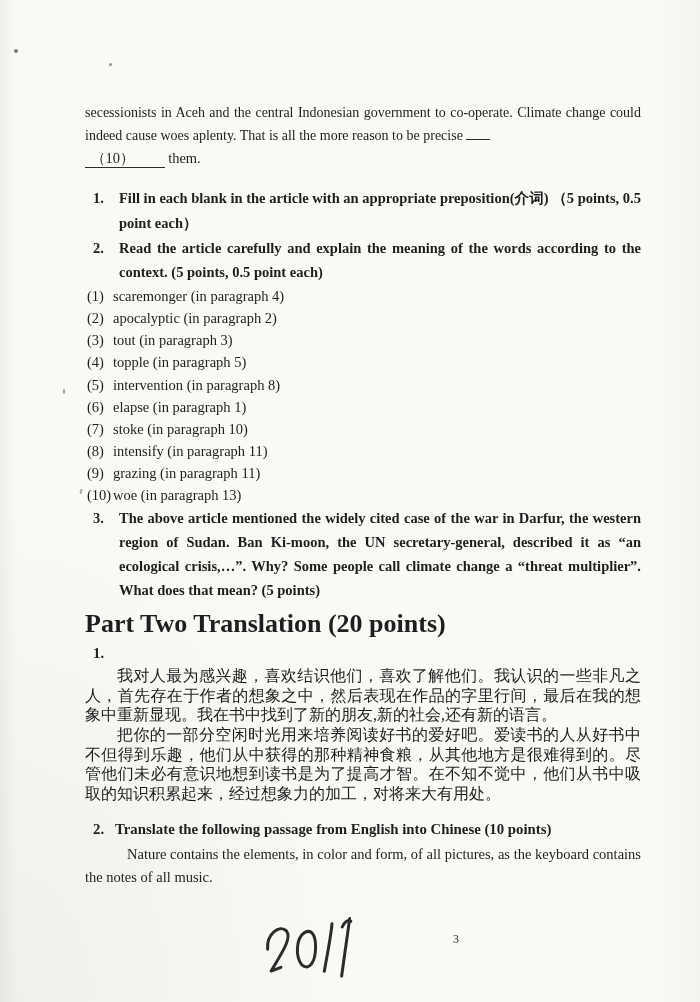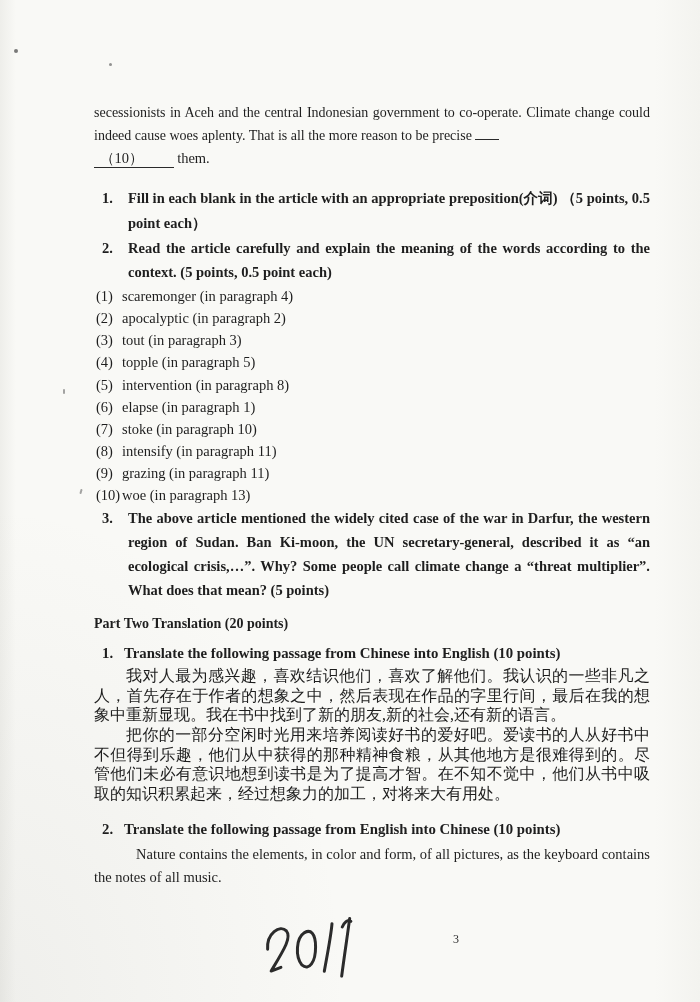--- a/index.html
+++ b/index.html
@@ -7,38 +7,38 @@
     position:relative;
     width:700px;height:1002px;
     margin:0 auto;
     background:
       radial-gradient(ellipse at 0% 100%, rgba(150,150,145,0.10), rgba(0,0,0,0) 35%),
       linear-gradient(90deg,#eeeeea 0px,#f9f9f6 16px,#f9f9f6 655px,#f3f3ef 700px);
     font-family:"Liberation Serif","DejaVu Serif",serif;
     color:#1e1e1e;
     overflow:hidden;
   }
-  .content{position:absolute;left:94px;top:101px;width:556px;}
+  .content{position:absolute;left:85px;top:101px;width:556px;}
 
   .article-cont{margin:0;font-size:14px;line-height:23px;text-align:justify;}
   .blank-seg{display:inline-block;width:24px;height:0.9em;border-bottom:1.3px solid #2a2a2a;}
   .blank-line{margin:0 0 6px 0;font-size:14.5px;line-height:23px;}
   .uline{border-bottom:1.3px solid #2a2a2a;padding:0 30px 1px 6px;}
 
   .qlist{margin-top:16px;}
   .qitem{display:flex;font-weight:bold;font-size:14.5px;line-height:24.8px;text-align:justify;margin-left:8px;}
   .qitem .num{flex:0 0 26px;}
   .qitem .txt{flex:1;}
 
   .wlist{margin:0 0 0 2px;}
   .witem{display:flex;font-size:14.5px;line-height:22.1px;}
   .witem .num{flex:0 0 auto;min-width:26px;}
   .witem .txt{flex:1;}
 
-  .part-heading{margin:8px 0 4px 0;font-size:14px;line-height:27px;font-weight:bold;}
+  .part-heading{margin:8px 0 4px 0;font-size:26px;line-height:27px;font-weight:bold;}
 
   .task-title{display:flex;font-weight:bold;font-size:14.8px;line-height:24px;margin:3px 0 1px 8px;}
   .task-title .num{flex:0 0 22px;}
 
   .cn-para{margin:0;font-size:16px;line-height:19.6px;text-align:justify;text-indent:2em;
            font-family:"Liberation Serif","DejaVu Serif",serif;}
 
   .en-passage{margin:2px 0 0 0;font-size:14.5px;line-height:22.5px;text-align:justify;text-indent:42px;}
 
   .page-number{position:absolute;left:453px;top:932px;font-size:12px;color:#2c2c2c;}
@@ -123,21 +123,20 @@
 
     <div class="qitem" style="line-height:24px;">
       <span class="num">3.</span>
       <span class="txt">The above article mentioned the widely cited case of the war in Darfur, the western region of Sudan. Ban Ki-moon, the UN secretary-general, described it as “an ecological crisis,…”. Why? Some people call climate change a “threat multiplier”. What does that mean? (5 points)</span>
     </div>
 
     <h2 class="part-heading">Part Two Translation (20 points)</h2>
 
     <div class="task-title">
       <span class="num">1.</span>
-      <span class="txt">Translate the following passage from Chinese into English (10 points)</span>
     </div>
 
     <div>
       <p class="cn-para">我对人最为感兴趣，喜欢结识他们，喜欢了解他们。我认识的一些非凡之人，首先存在于作者的想象之中，然后表现在作品的字里行间，最后在我的想象中重新显现。我在书中找到了新的朋友,新的社会,还有新的语言。</p>
       <p class="cn-para">把你的一部分空闲时光用来培养阅读好书的爱好吧。爱读书的人从好书中不但得到乐趣，他们从中获得的那种精神食粮，从其他地方是很难得到的。尽管他们未必有意识地想到读书是为了提高才智。在不知不觉中，他们从书中吸取的知识积累起来，经过想象力的加工，对将来大有用处。</p>
     </div>
 
     <div class="task-title" style="margin-top:14px;">
       <span class="num">2.</span>
       <span class="txt">Translate the following passage from English into Chinese (10 points)</span>

